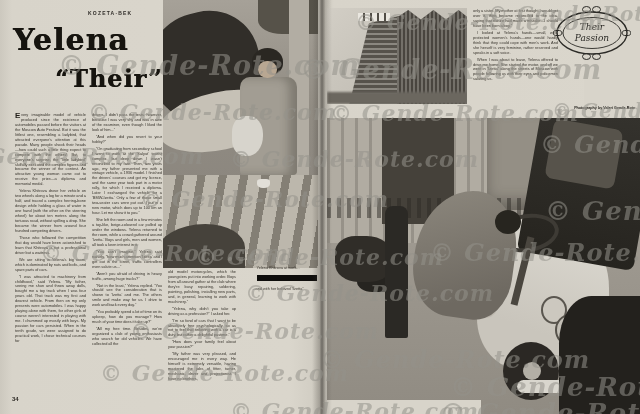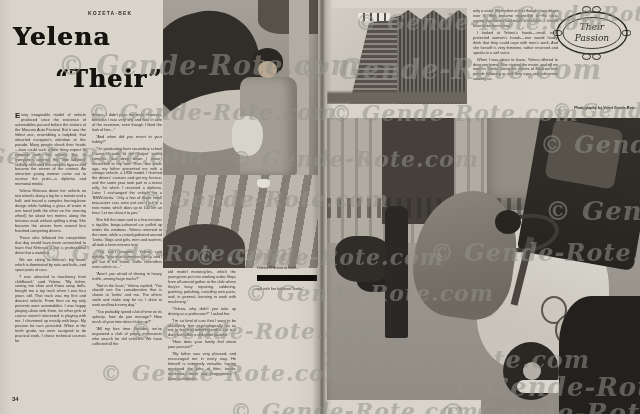--- a/index.html
+++ b/index.html
@@ -7,21 +7,21 @@
          background:#d8d4ca;font-family:"Liberation Sans",sans-serif;}
   .page{position:absolute;top:0;height:414px;}
   #left-page{left:0;width:320px;background:linear-gradient(90deg,#ccc8be 0,#d8d4ca 12px,#dad6cc 290px,#cfcbc1 320px);}
   #right-page{left:320px;width:264px;background:linear-gradient(90deg,#c6c2b8 0,#d8d4ca 14px,#dad6cc 300px,#d2cec4 320px);}
 
   
   .rubric{position:absolute;left:88px;top:10px;font-size:5px;font-weight:bold;
           letter-spacing:1.2px;color:#2f2c28;}
   .title{position:absolute;color:#16140f;font-family:"DejaVu Serif",serif;font-weight:bold;
          text-shadow:0.5px 0 0 #16140f;}
-  #title1{left:13px;top:22px;font-size:25px;letter-spacing:1px;text-align:right;}
+  #title1{left:13px;top:22px;font-size:30px;letter-spacing:1px;text-align:right;}
   #title2{left:57px;top:45px;font-size:25px;letter-spacing:5px;}
   #title3{left:55px;top:64px;font-size:24px;letter-spacing:1px;}
 
   .col{position:absolute;overflow:hidden;}
   #col1{left:15px;top:113px;width:71px;height:285px;}
   #col2{left:92px;top:113px;width:70px;height:285px;}
   #col3{left:168px;top:270px;width:68px;height:128px;}
   #rcol{left:153px;top:9px;width:85px;height:105px;}
   .para{font-size:3.9px;line-height:1.27;text-align:justify;color:#38342d;
         margin:0 0 2px 0;text-indent:4px;word-spacing:-0.2px;}

